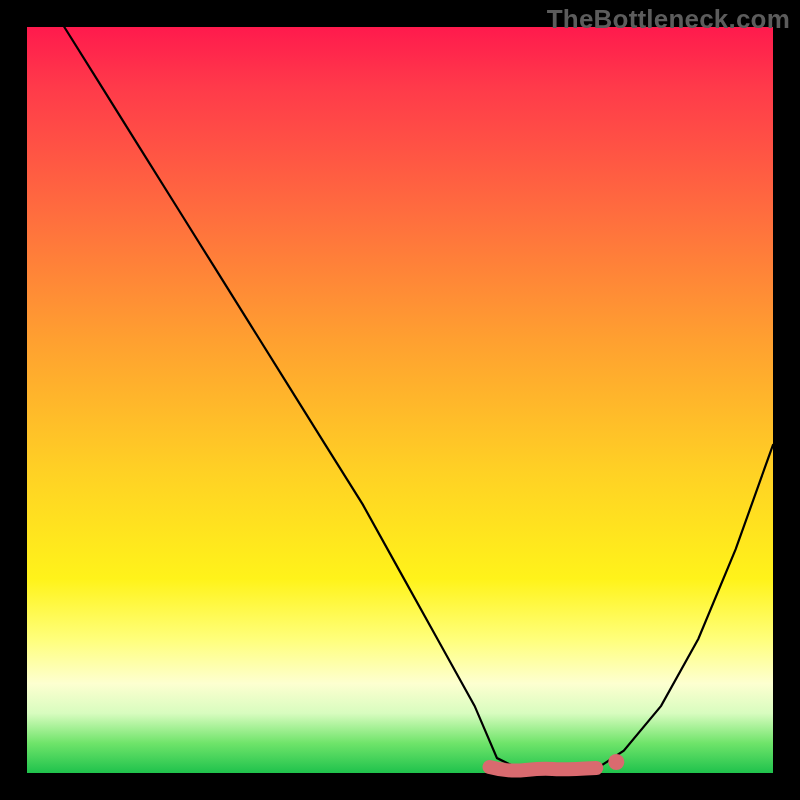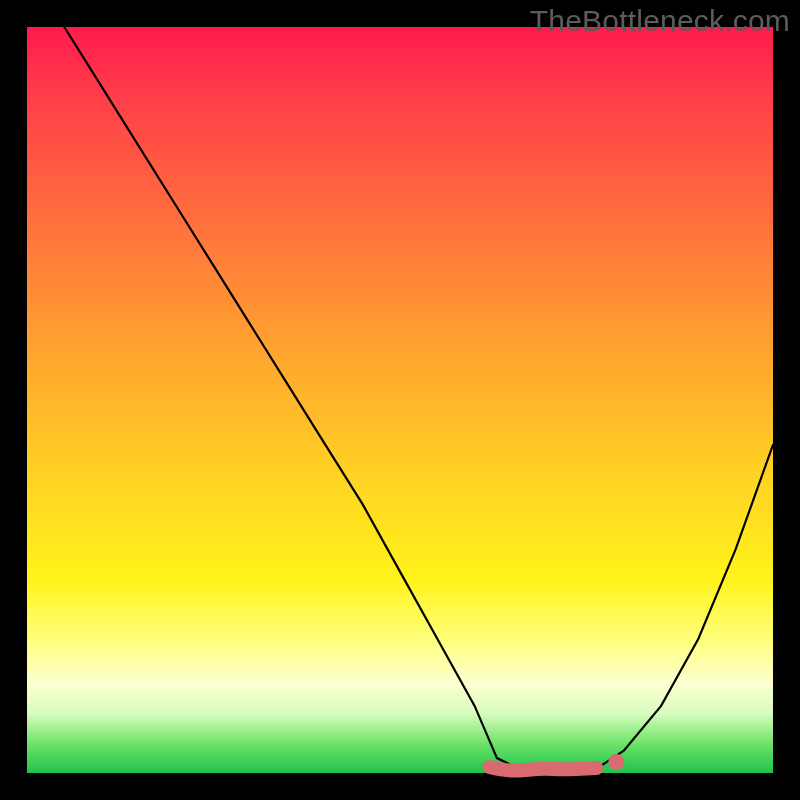--- a/index.html
+++ b/index.html
@@ -39,22 +39,22 @@
       #d8fcbf 92%,
       #6fe46a 96%,
       #1fc24c 100%
     );
   }
   .watermark {
     position: absolute;
     top: 4px;
     right: 10px;
     color: #5c5c5c;
-    font-size: 30px;
-    font-weight: 400;
+    font-size: 26px;
+    font-weight: 700;
     letter-spacing: 0.2px;
     user-select: none;
   }
   svg.curve {
     position: absolute;
     left: 0;
     top: 0;
     width: 746px;
     height: 746px;
     overflow: visible;

